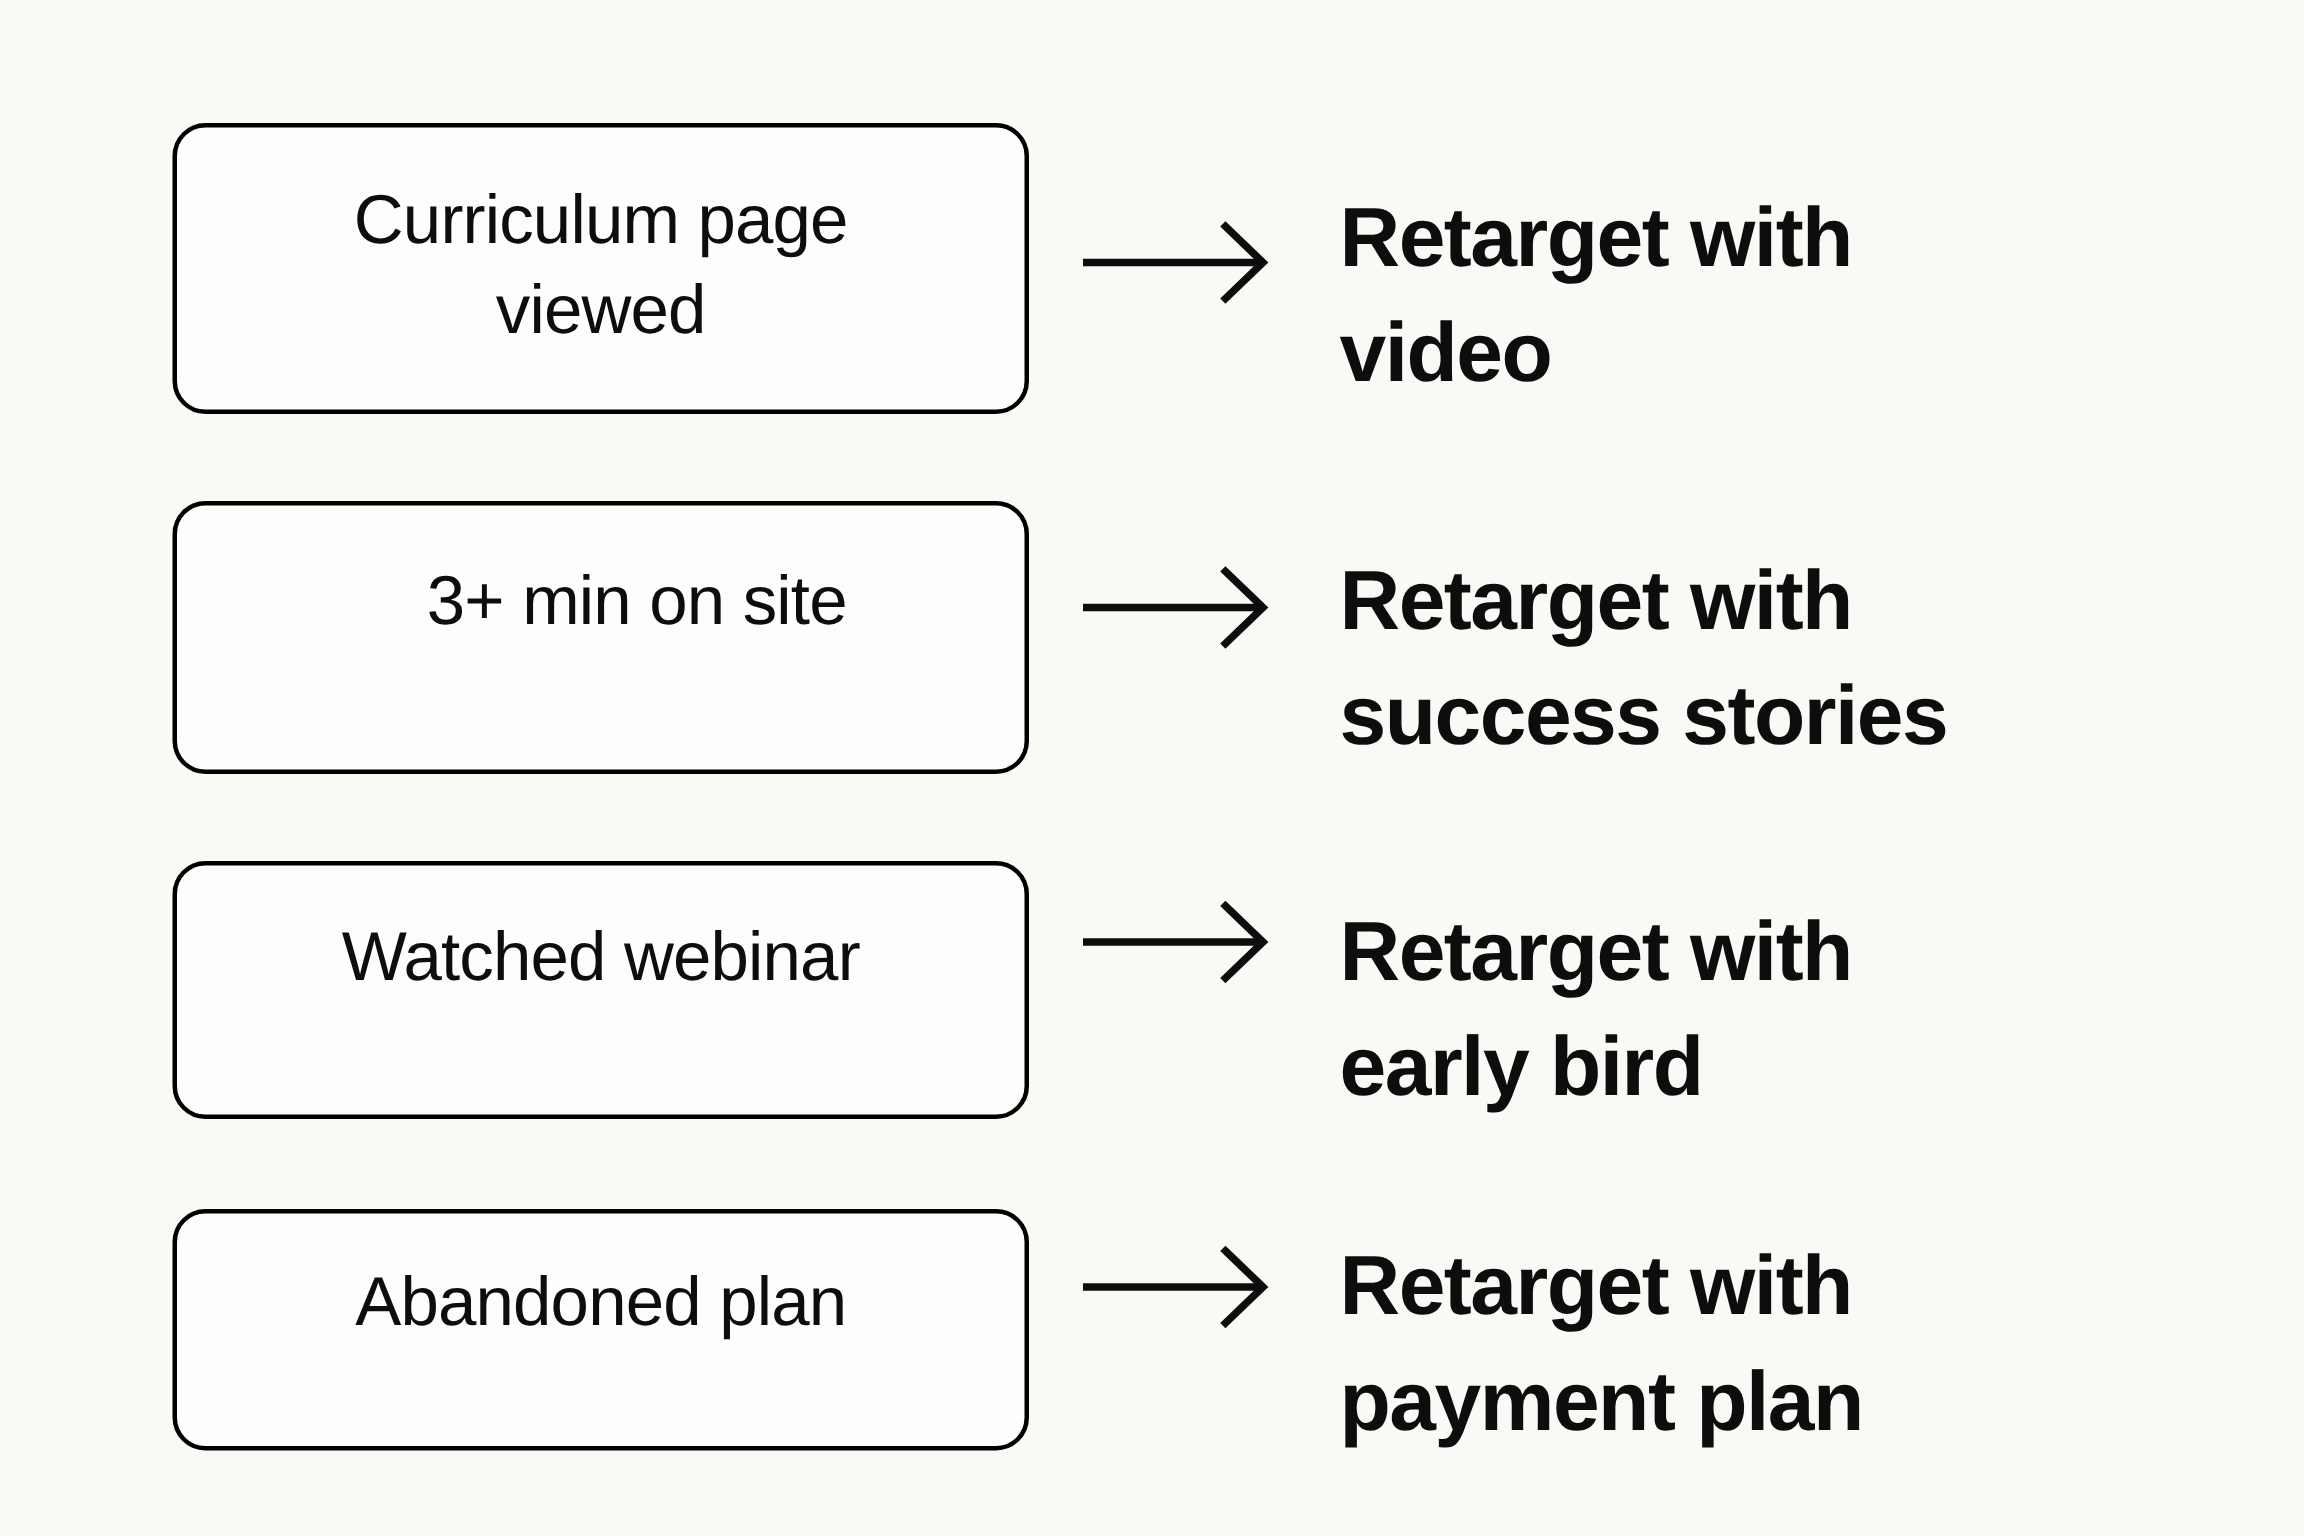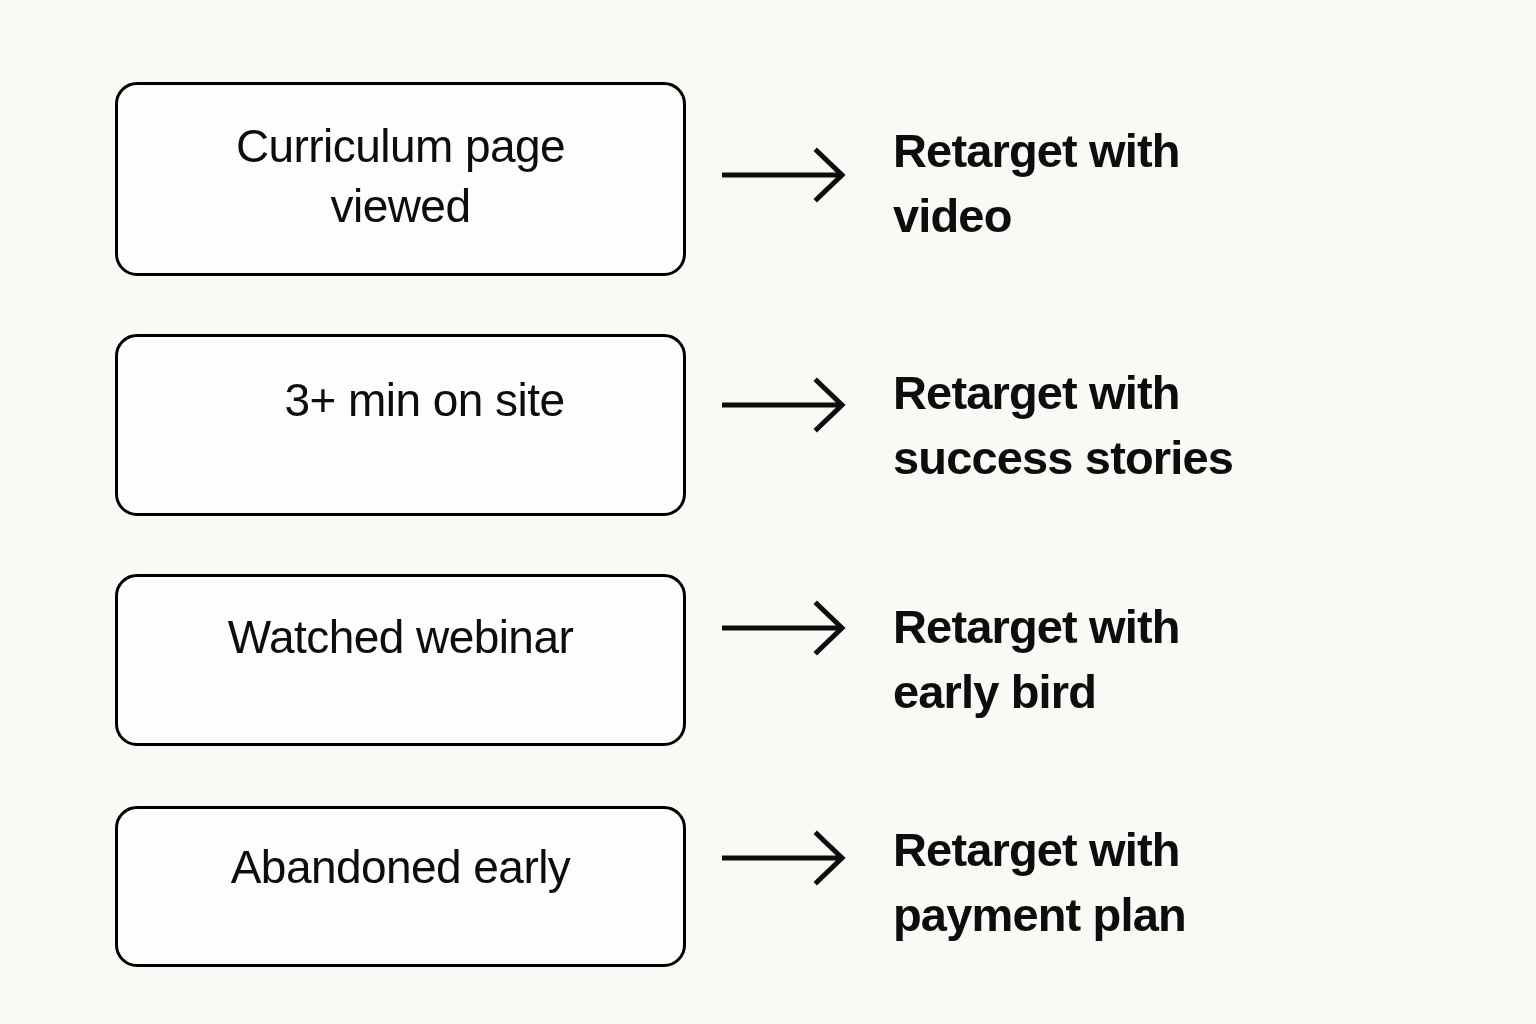--- a/index.html
+++ b/index.html
@@ -59,21 +59,21 @@
     height: 60px;
   }
   .arrow svg { display: block; }
 
   
   .action-text {
     position: absolute;
     left: 893px;
     width: 600px;
     color: #0d0d0d;
-    font-size: 47px;
+    font-size: 56px;
     font-weight: 700;
     line-height: 1.38;
     letter-spacing: -0.018em;
     white-space: pre-line;
   }
 </style>
 </head>
 <body>
 
 <div id="canvas">
@@ -116,21 +116,21 @@
         <path d="M2 30 H118" stroke="#0d0d0d" stroke-width="5" stroke-linecap="square"></path>
         <path d="M95 6 L120 30 L95 54" stroke="#0d0d0d" stroke-width="5" stroke-linecap="square" stroke-linejoin="miter" fill="none"></path>
       </svg>
     </div>
     <div class="action-text" style="top:595px;">Retarget with
 early bird</div>
   </div>
 
   <div class="row" style="top:0;">
     <div class="cond-box" style="top:806px; height:161px;">
-      <div class="cond-label" style="top:29px;">Abandoned early</div>
+      <div class="cond-label" style="top:29px;">Abandoned plan</div>
     </div>
     <div class="arrow" style="top:828px;">
       <svg width="128" height="60" viewBox="0 0 128 60" fill="none" xmlns="http://www.w3.org/2000/svg">
         <path d="M2 30 H118" stroke="#0d0d0d" stroke-width="5" stroke-linecap="square"></path>
         <path d="M95 6 L120 30 L95 54" stroke="#0d0d0d" stroke-width="5" stroke-linecap="square" stroke-linejoin="miter" fill="none"></path>
       </svg>
     </div>
     <div class="action-text" style="top:818px;">Retarget with
 payment plan</div>
   </div>

